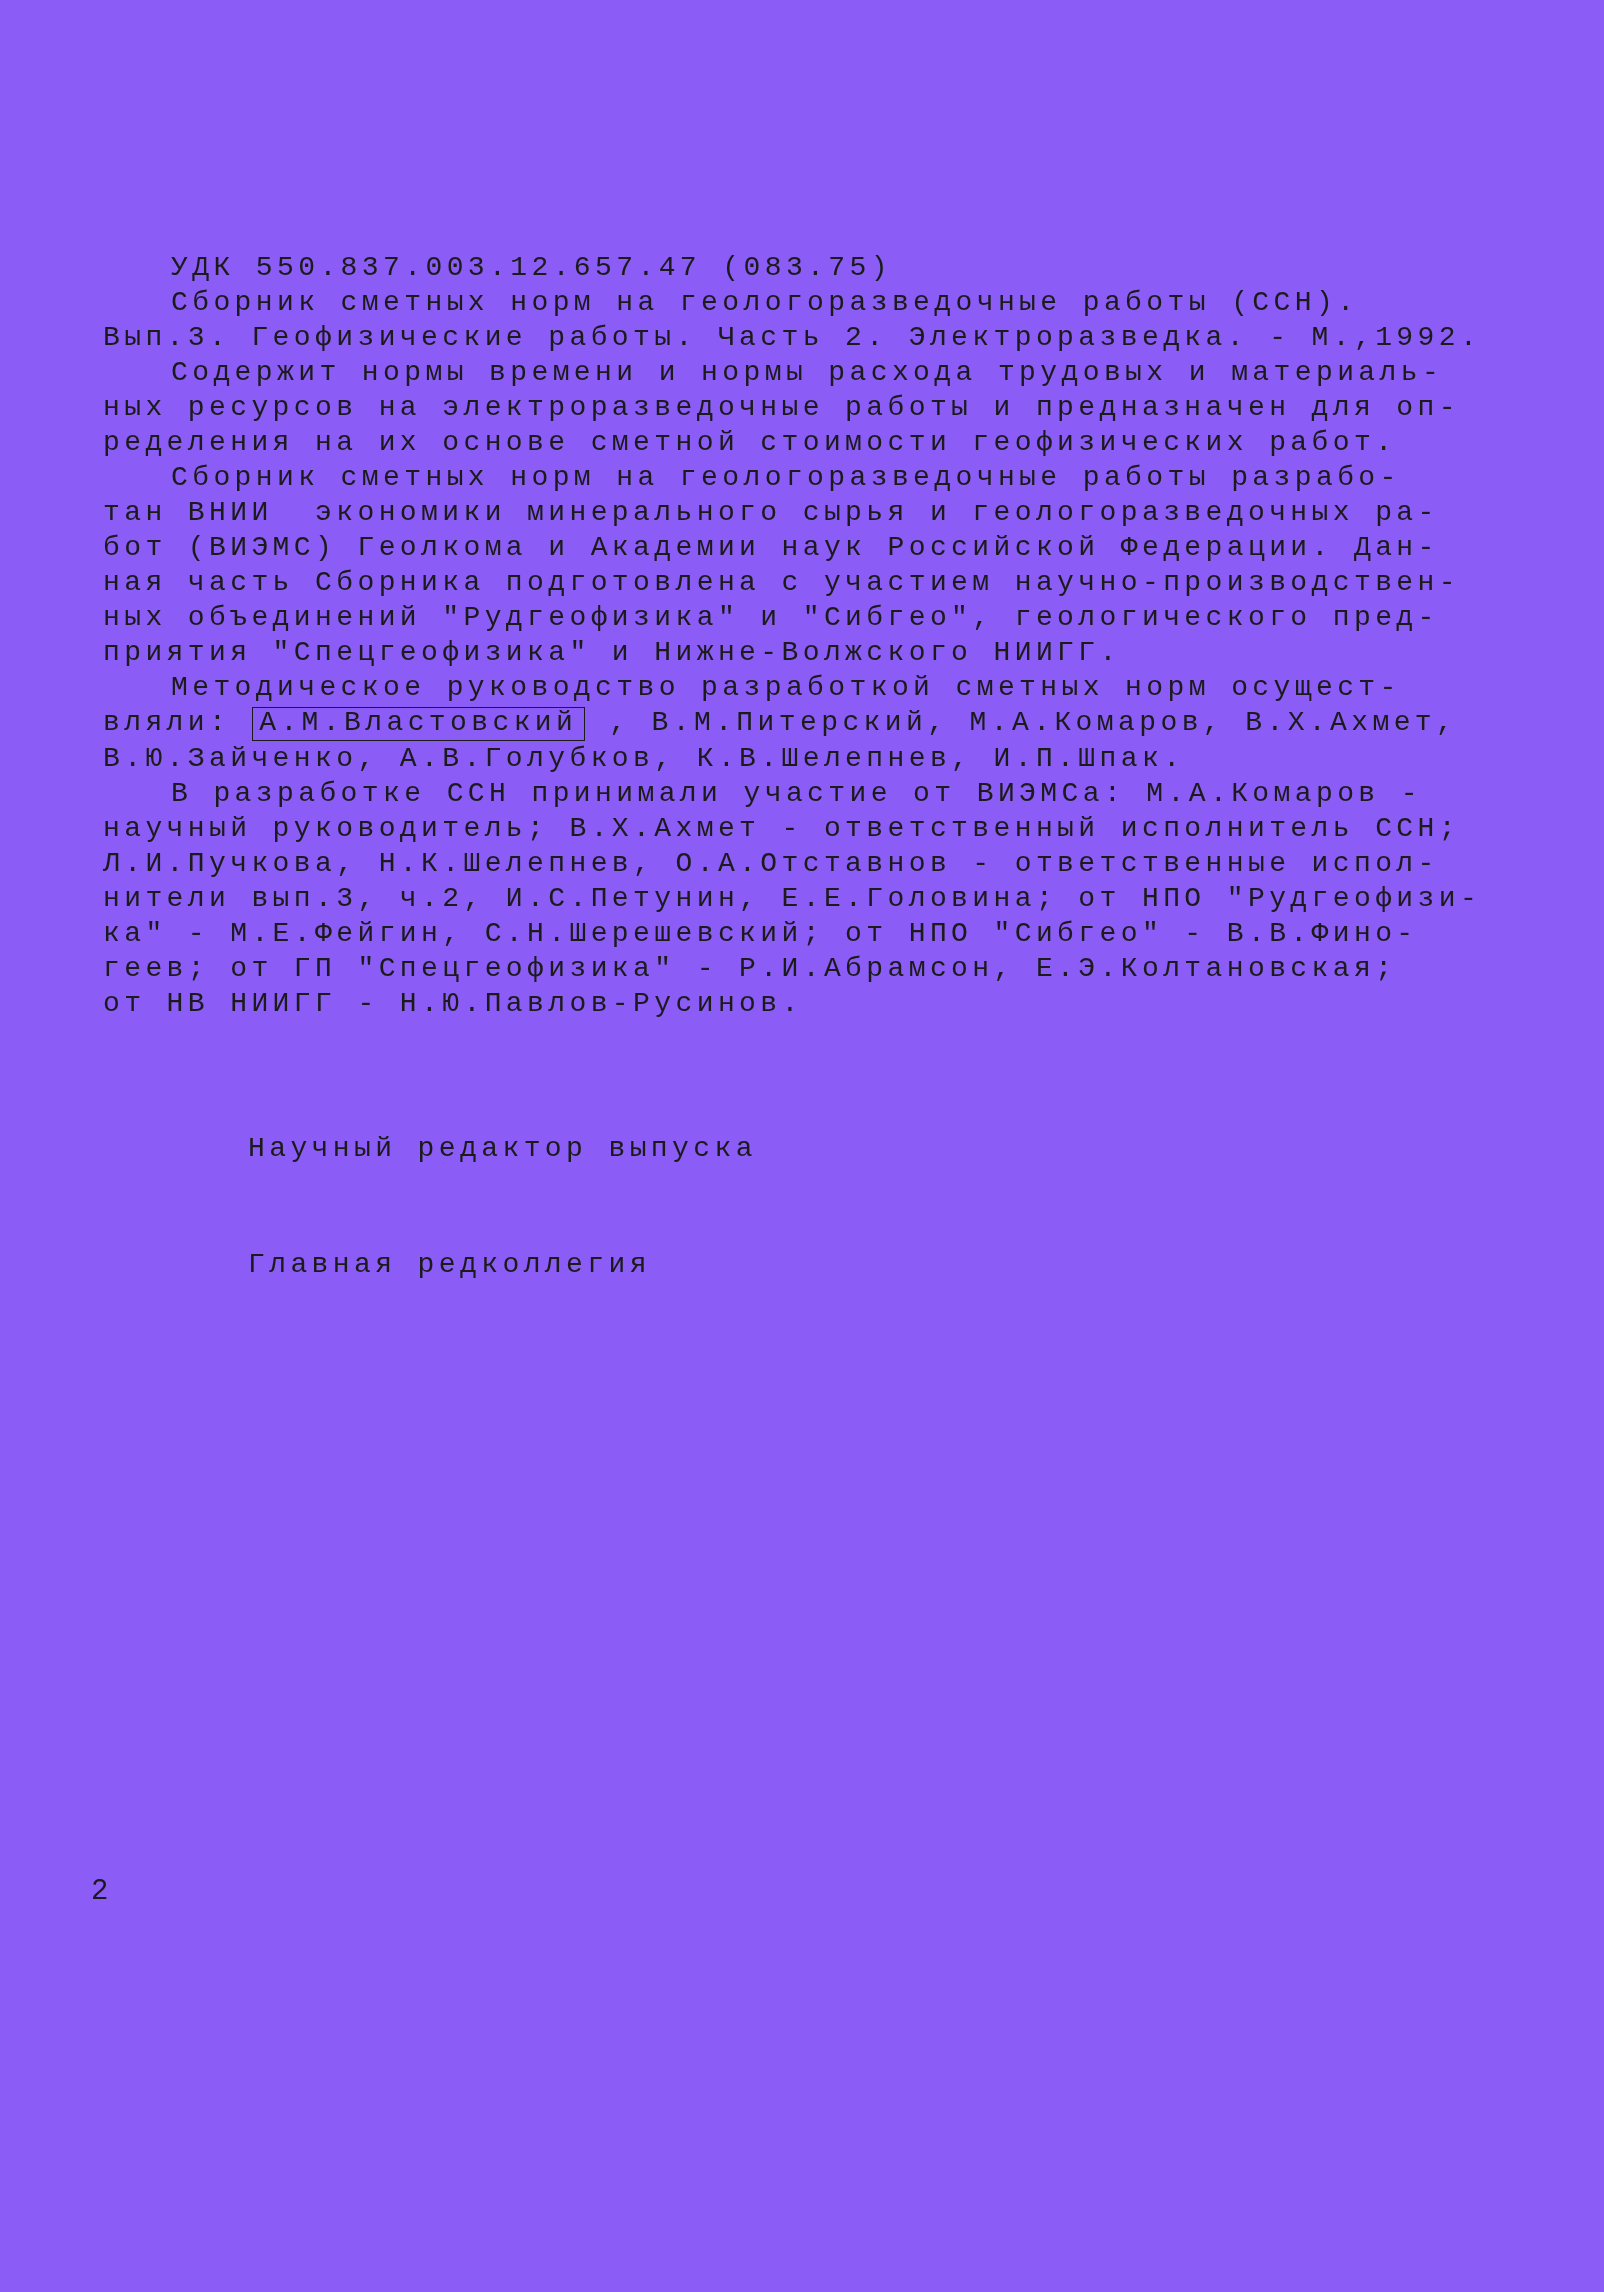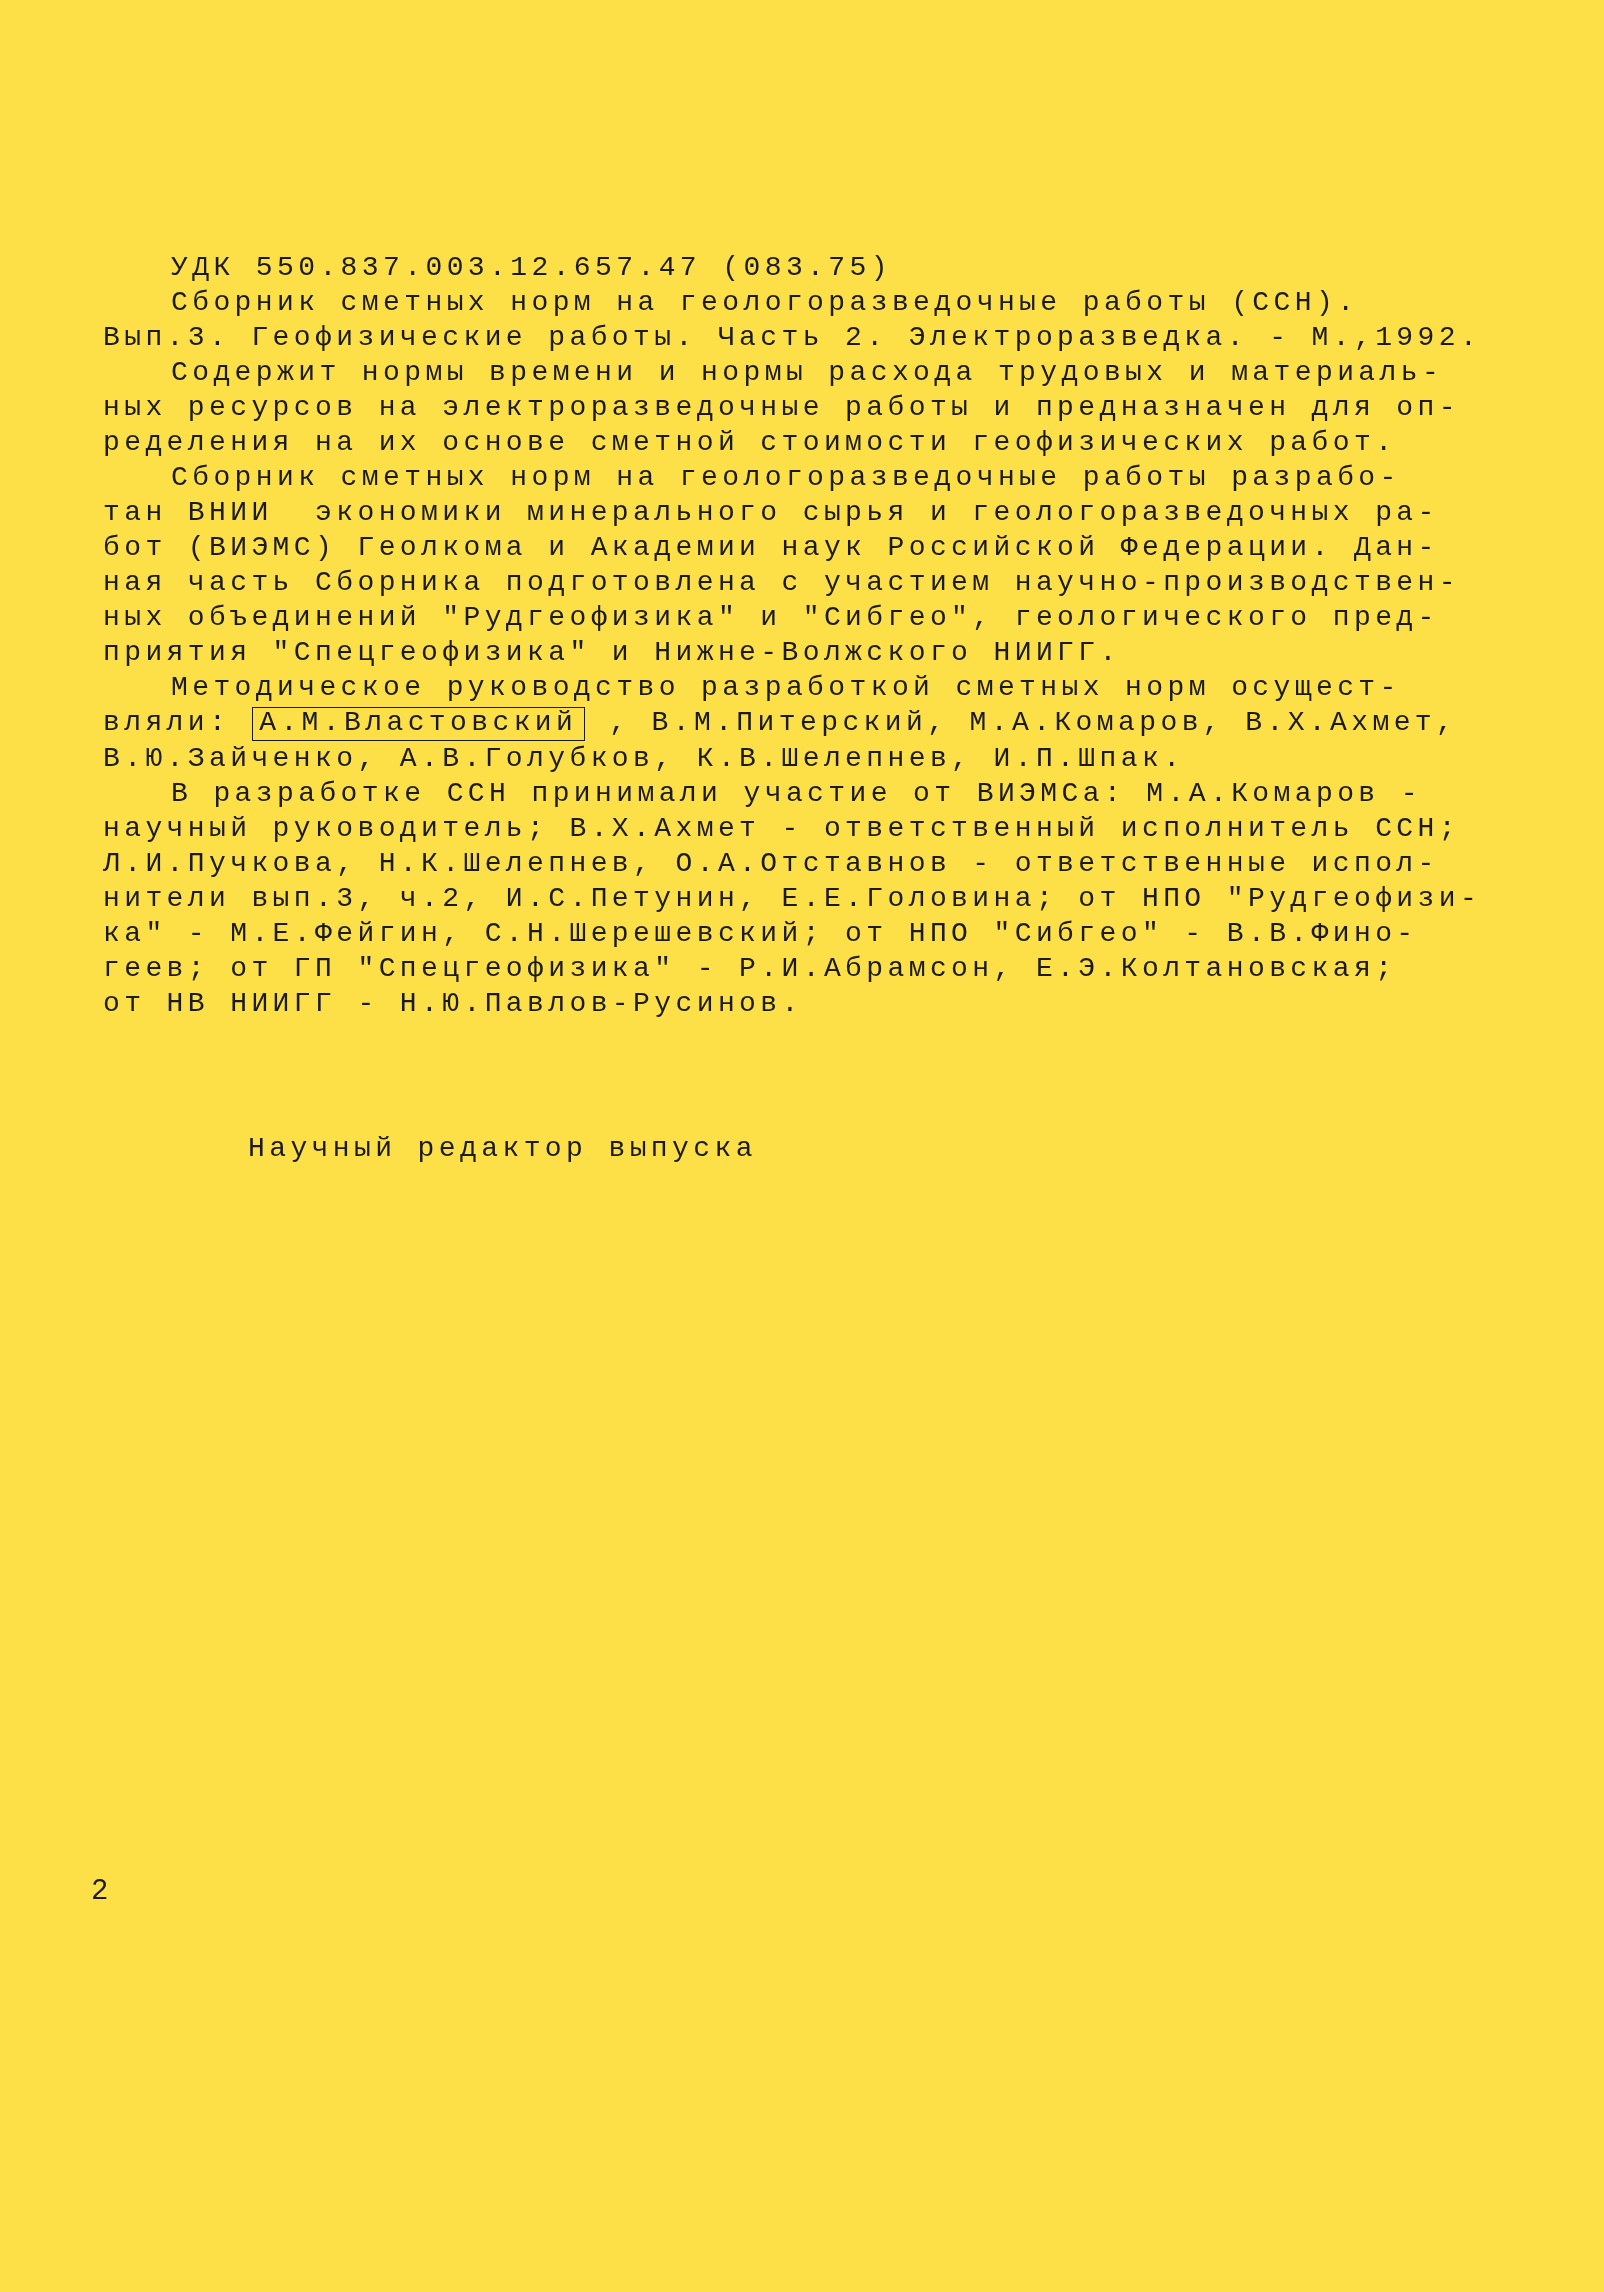--- a/index.html
+++ b/index.html
@@ -1,21 +1,21 @@
 <!DOCTYPE html>
 <html><head>
 <meta charset="utf-8">
 <style>
   * { margin: 0; padding: 0; box-sizing: border-box; }
   html, body { background: #ffffff; }
   .page {
     position: relative;
     width: 1604px;
     height: 2292px;
-    background: #fde047;
+    background: #8b5cf6;
     color: #1b1b1b;
     font-family: "Liberation Mono", "DejaVu Sans Mono", monospace;
     overflow: hidden;
   }
   .text-block {
     position: absolute;
     left: 103px;
     top: 250px;
     width: 1417px;
     font-size: 28px;
@@ -52,18 +52,19 @@
 </style>
 </head>
 <body>
 
 <div class="page">
 
   <div class="text-block" id="lines"><div class="line indent"><span>УДК 550.837.003.12.657.47 (083.75)</span></div><div class="line indent"><span>Сборник сметных норм на геологоразведочные работы (ССН).</span></div><div class="line"><span>Вып.3. Геофизические работы. Часть 2. Электроразведка. - М.,1992.</span></div><div class="line indent"><span>Содержит нормы времени и нормы расхода трудовых и материаль-</span></div><div class="line"><span>ных ресурсов на электроразведочные работы и предназначен для оп-</span></div><div class="line"><span>ределения на их основе сметной стоимости геофизических работ.</span></div><div class="line indent"><span>Сборник сметных норм на геологоразведочные работы разрабо-</span></div><div class="line"><span>тан ВНИИ  экономики минерального сырья и геологоразведочных ра-</span></div><div class="line"><span>бот (ВИЭМС) Геолкома и Академии наук Российской Федерации. Дан-</span></div><div class="line"><span>ная часть Сборника подготовлена с участием научно-производствен-</span></div><div class="line"><span>ных объединений "Рудгеофизика" и "Сибгео", геологического пред-</span></div><div class="line"><span>приятия "Спецгеофизика" и Нижне-Волжского НИИГГ.</span></div><div class="line indent"><span>Методическое руководство разработкой сметных норм осущест-</span></div><div class="line"><span>вляли: </span><span class="boxed">А.М.Властовский</span><span> , В.М.Питерский, М.А.Комаров, В.Х.Ахмет,</span></div><div class="line"><span>В.Ю.Зайченко, А.В.Голубков, К.В.Шелепнев, И.П.Шпак.</span></div><div class="line indent"><span>В разработке ССН принимали участие от ВИЭМСа: М.А.Комаров -</span></div><div class="line"><span>научный руководитель; В.Х.Ахмет - ответственный исполнитель ССН;</span></div><div class="line"><span>Л.И.Пучкова, Н.К.Шелепнев, О.А.Отставнов - ответственные испол-</span></div><div class="line"><span>нители вып.3, ч.2, И.С.Петунин, Е.Е.Головина; от НПО "Рудгеофизи-</span></div><div class="line"><span>ка" - М.Е.Фейгин, С.Н.Шерешевский; от НПО "Сибгео" - В.В.Фино-</span></div><div class="line"><span>геев; от ГП "Спецгеофизика" - Р.И.Абрамсон, Е.Э.Колтановская;</span></div><div class="line"><span>от НВ НИИГГ - Н.Ю.Павлов-Русинов.</span></div></div>
 
   <div class="footer-block">
     <div class="footer-line">Научный редактор выпуска</div>
+    <div class="footer-line">Главная редколлегия</div>
   </div>
 
   <div class="page-number">2</div>
 
 </div>
 
 
 </body></html>

